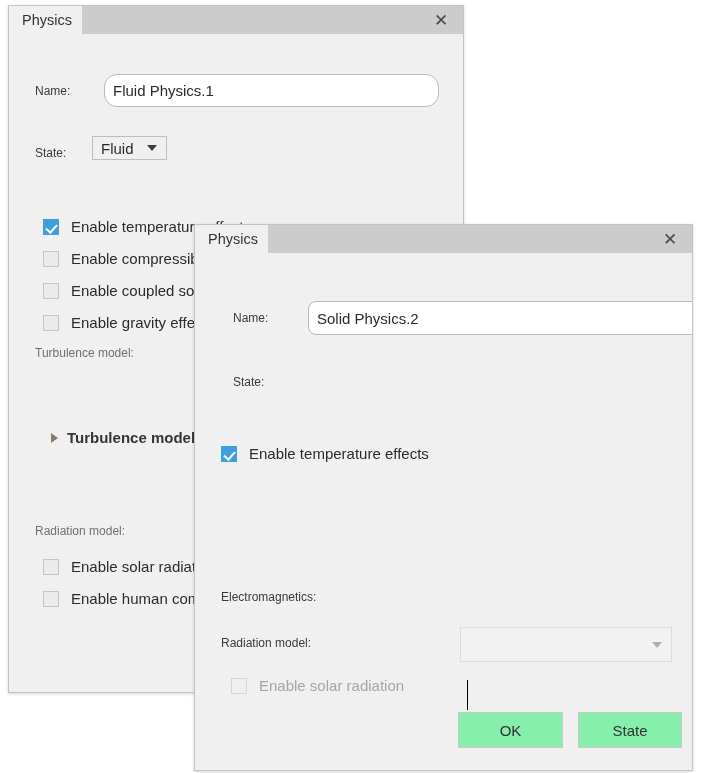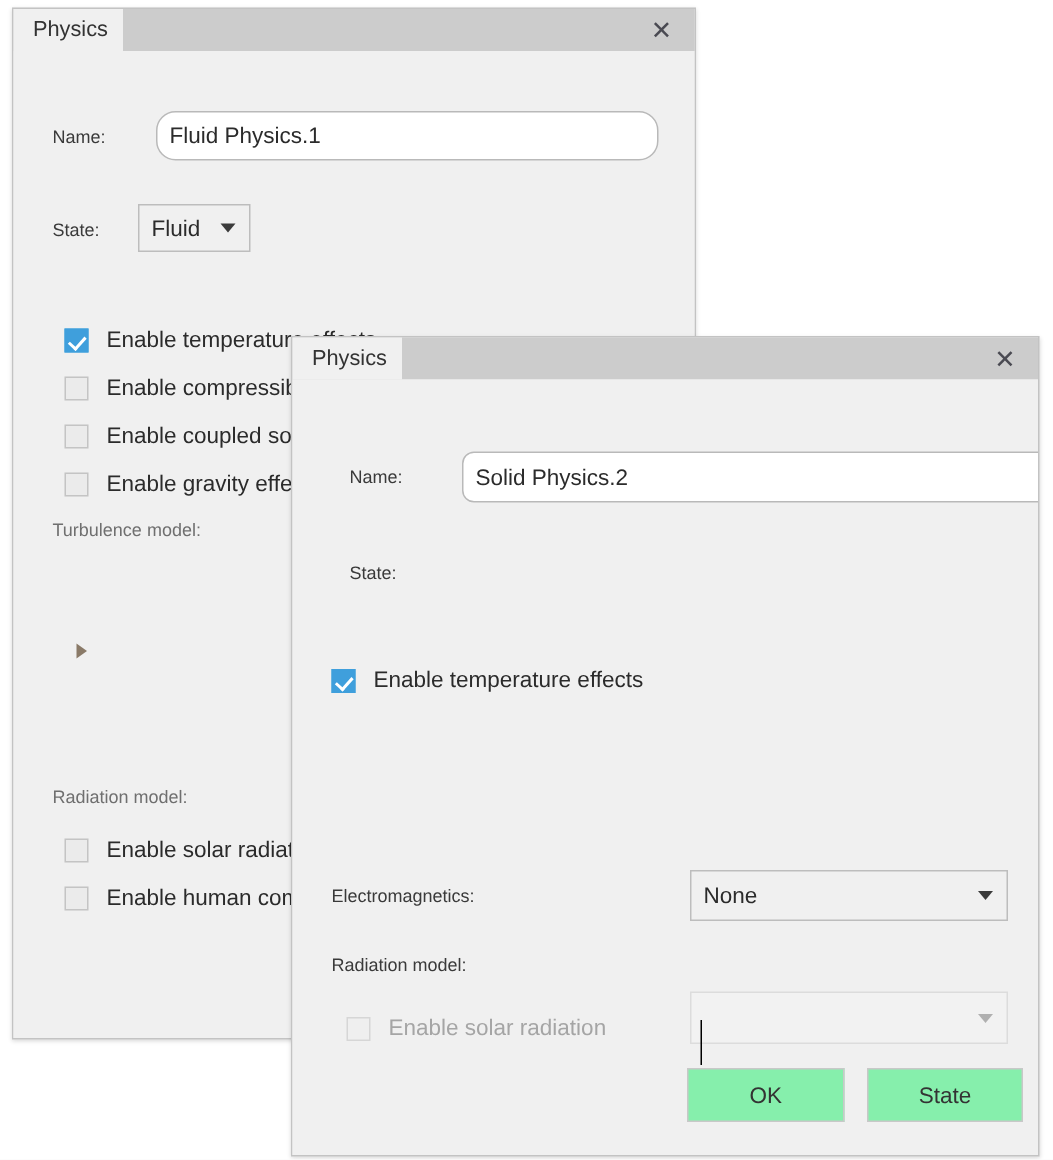--- a/index.html
+++ b/index.html
@@ -212,21 +212,21 @@
     <div class="tab">Physics</div>
     <div class="close-btn">✕</div>
   </div>
 
   <div class="body-area">
 
     <div class="abs field-label" style="left:26px; top:50px;">Name:</div>
     <div class="abs text-input" style="left:95px; top:40px; width:335px; height:33px;border-radius:13px;">Fluid Physics.1</div>
 
     <div class="abs field-label" style="left:26px; top:112px;">State:</div>
-    <div class="abs combo" style="left:83px; top:102px; width:75px; height:32px;">
+    <div class="abs combo" style="left:83px; top:102px; width:75px; height:24px;">
       <span>Fluid</span>
       <span class="caret"></span>
     </div>
 
     <div class="cb-row" style="left:34px; top:184px;">
       <span class="cbox checked"></span>
       <span class="cb-label">Enable temperature effects</span>
     </div>
     <div class="cb-row" style="left:34px; top:216px;">
       <span class="cbox"></span>
@@ -238,20 +238,21 @@
     </div>
     <div class="cb-row" style="left:34px; top:280px;">
       <span class="cbox"></span>
       <span class="cb-label">Enable gravity effects</span>
     </div>
 
     <div class="abs field-label muted" style="left:26px; top:312px;">Turbulence model:</div>
 
     <div class="tree-item" style="left:42px; top:395px;">
       <span class="tri"></span>
+      <span class="tree-label">Turbulence model</span>
     </div>
 
     <div class="abs field-label muted" style="left:26px; top:490px;">Radiation model:</div>
 
     <div class="cb-row" style="left:34px; top:524px;">
       <span class="cbox"></span>
       <span class="cb-label">Enable solar radiation</span>
     </div>
     <div class="cb-row" style="left:34px; top:556px;">
       <span class="cbox"></span>
@@ -274,24 +275,20 @@
     <div class="abs text-input" style="left:113px; top:48px; width:417px; height:34px;border-radius:8px;">Solid Physics.2</div>
 
     <div class="abs field-label" style="left:38px; top:122px;">State:</div>
 
     <div class="cb-row" style="left:26px; top:192px;">
       <span class="cbox checked"></span>
       <span class="cb-label">Enable temperature effects</span>
     </div>
 
     <div class="abs field-label" style="left:26px; top:337px;">Electromagnetics:</div>
-    <div class="abs combo" style="left:265px; top:327px; width:212px; height:34px;">
-      <span>None</span>
-      <span class="caret"></span>
-    </div>
 
     <div class="abs field-label" style="left:26px; top:383px;">Radiation model:</div>
     <div class="abs combo empty-disabled" style="left:265px; top:374px; width:212px; height:35px;">
       <span></span>
       <span class="caret"></span>
     </div>
 
     <div class="cb-row" style="left:36px; top:424px;">
       <span class="cbox disabled"></span>
       <span class="cb-label disabled">Enable solar radiation</span>

